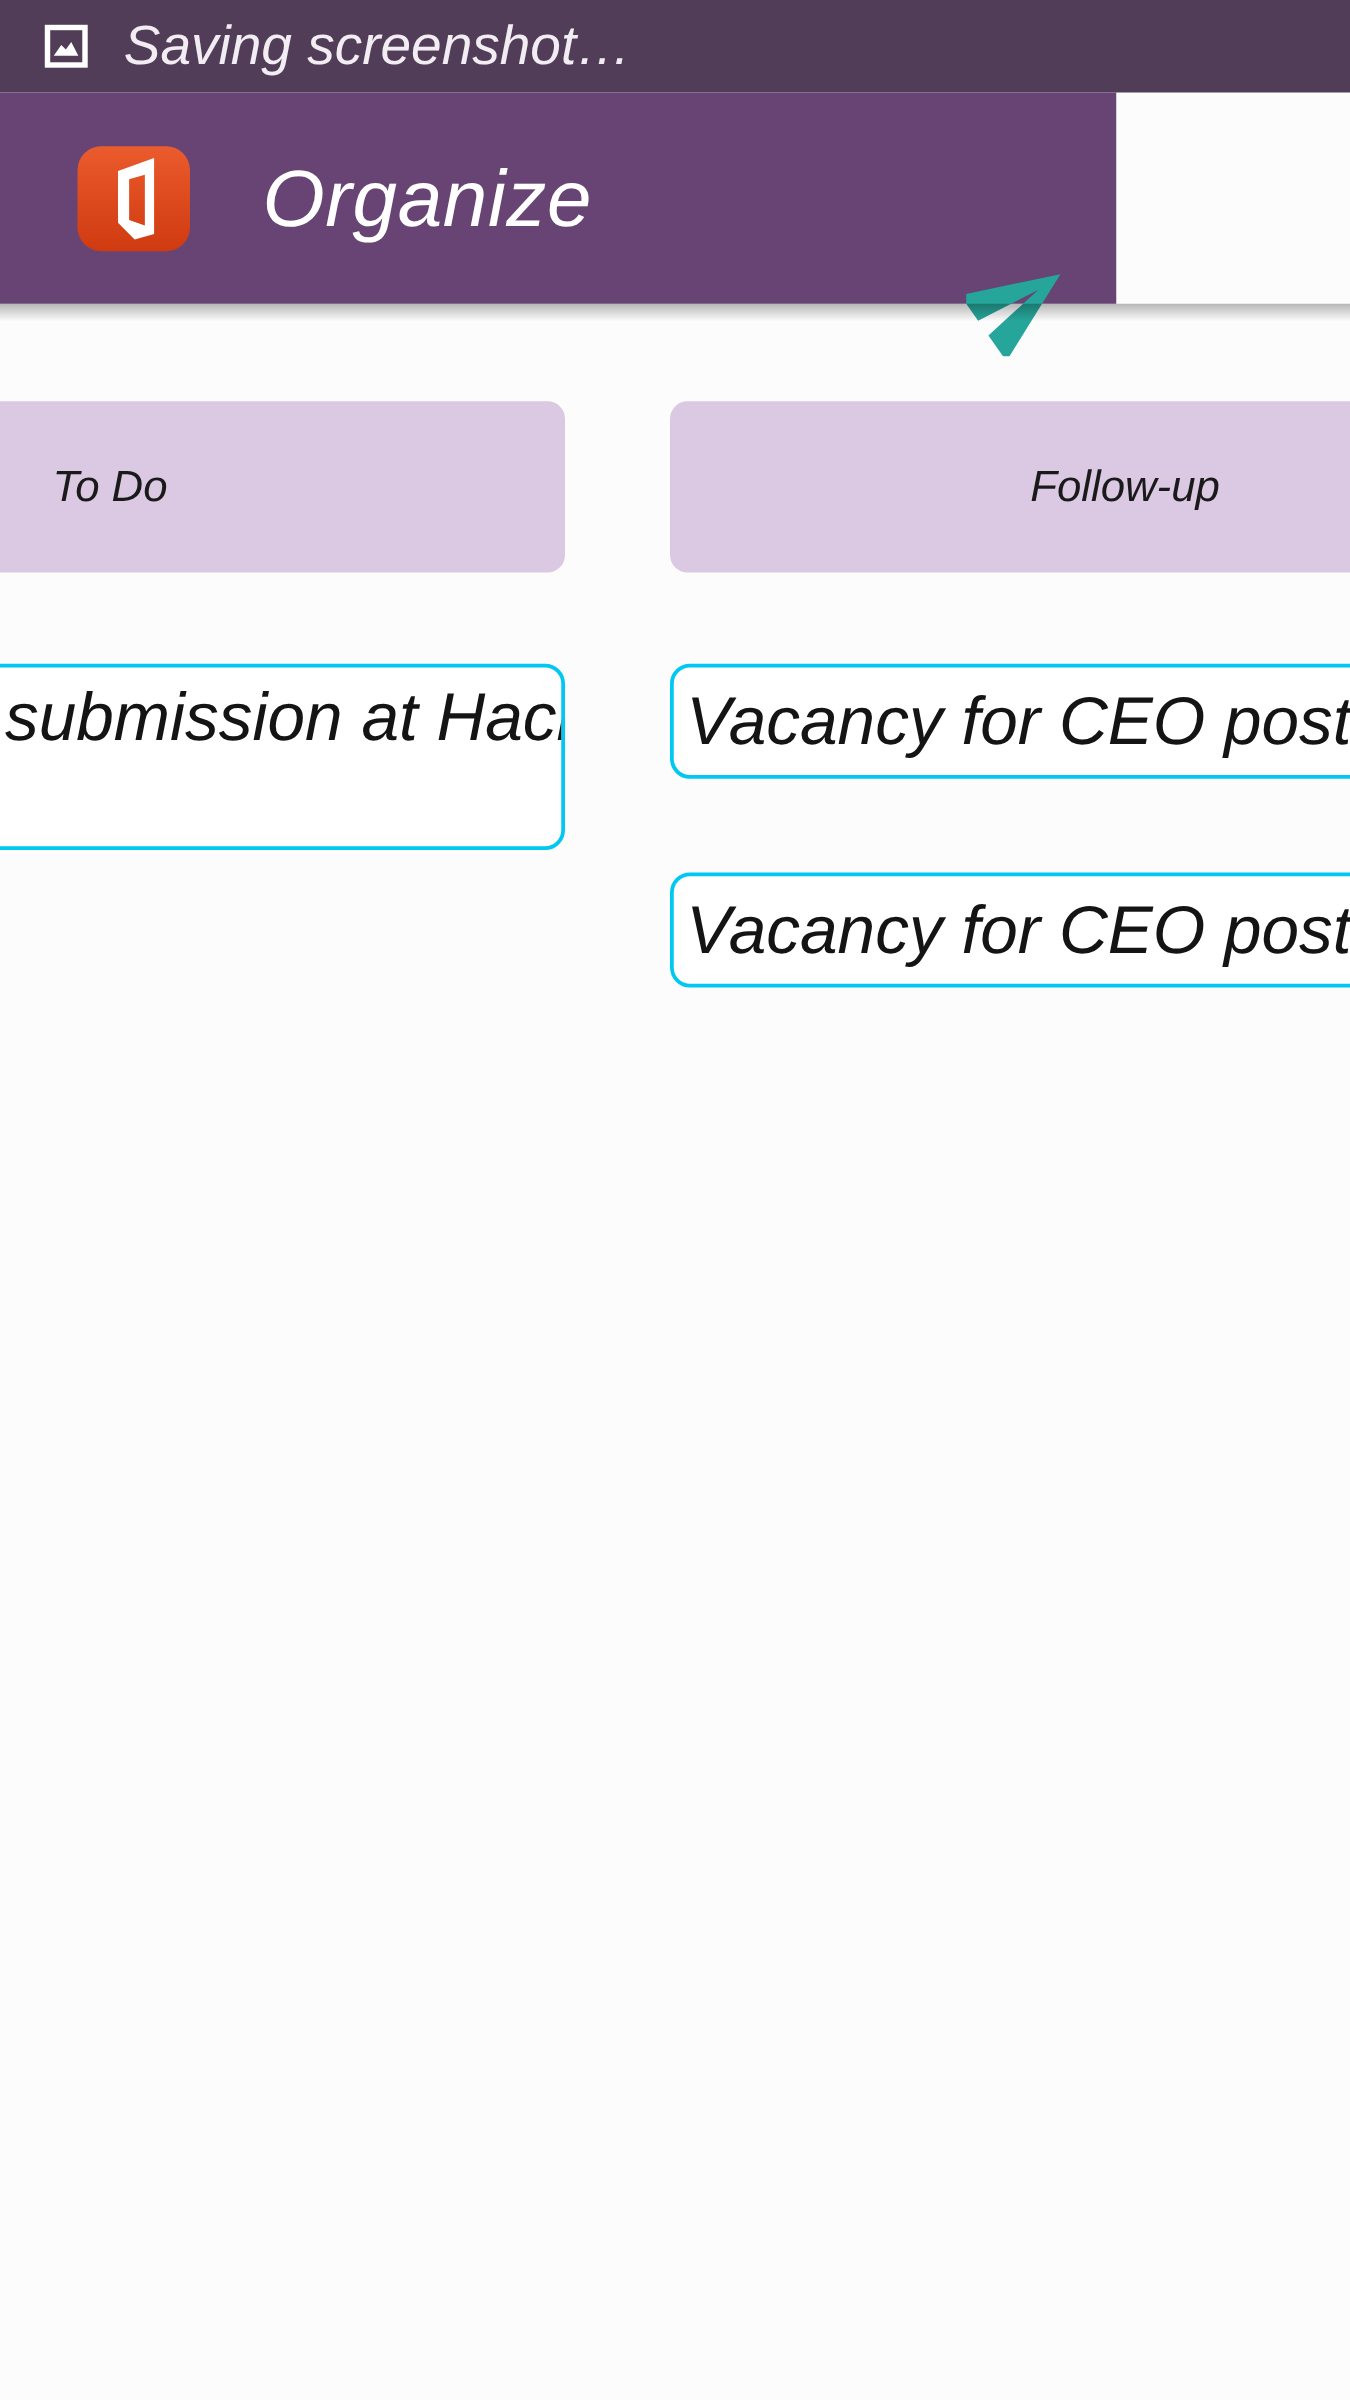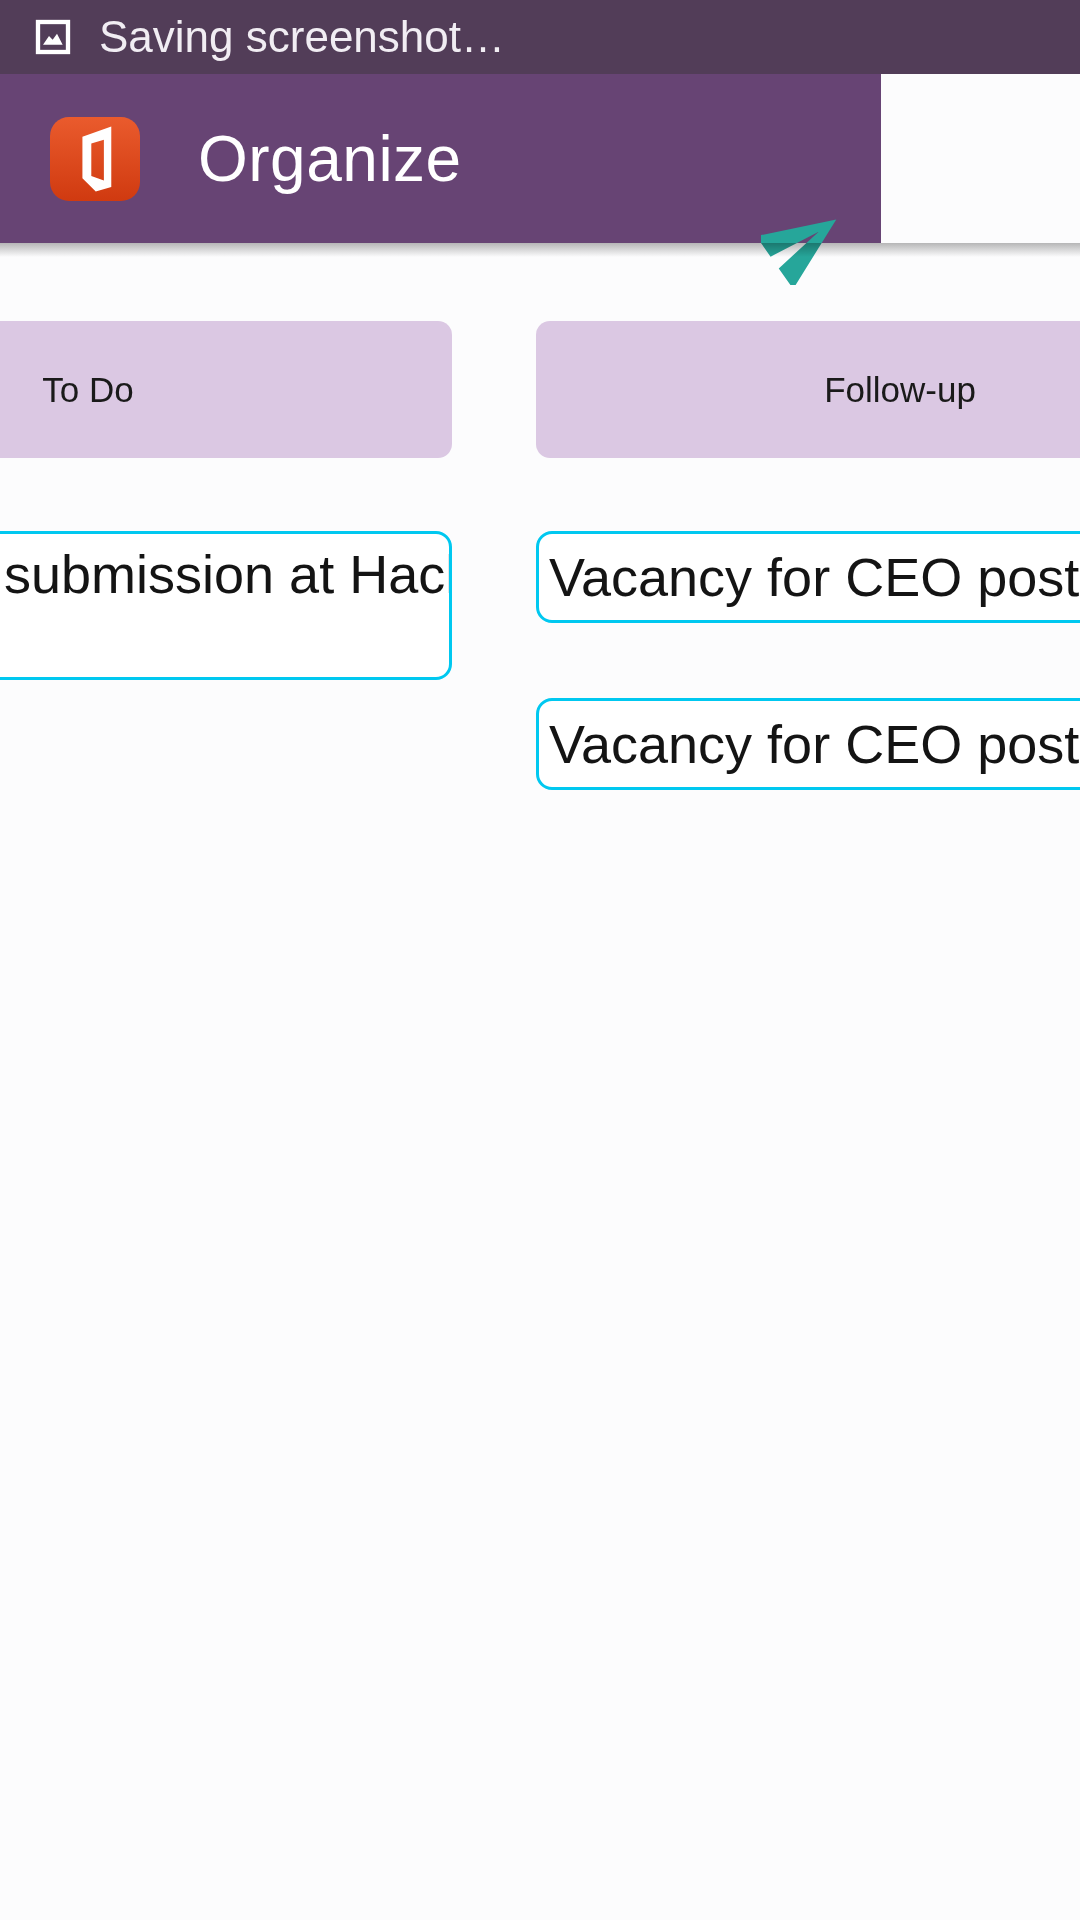--- a/index.html
+++ b/index.html
@@ -1,25 +1,25 @@
 <!DOCTYPE html>
 <html><head>
 <meta charset="utf-8">
 <style>
   html,body{margin:0;padding:0;}
   body{font-family:"Liberation Sans","DejaVu Sans",sans-serif;background:#888;}
-  .screen{position:relative;width:1080px;height:1920px;background:#fcfcfd;overflow:hidden;margin:0 auto;}
+  .screen{position:relative;width:1080px;height:1920px;background:#fcfcfd;overflow:hidden;margin:0 auto;font-style:italic;}
 
   
   .status-bar{position:absolute;left:0;top:0;width:1080px;height:74px;background:#523d58;display:flex;align-items:center;}
   .status-icon{width:40px;height:40px;margin-left:33px;flex:0 0 auto;}
   .status-text{margin-left:26px;color:#f1edf3;font-size:44px;line-height:74px;white-space:nowrap;}
 
   
-  .app-bar{position:absolute;left:0;top:74px;width:881px;height:169px;background:#674474;display:flex;align-items:center;}
+  .app-bar{position:absolute;left:0;top:74px;width:881px;height:169px;background:#674474;display:flex;align-items:center;padding-left:12px;}
   .app-bar-shadow{position:absolute;left:0;top:243px;width:1080px;height:14px;background:linear-gradient(to bottom,rgba(0,0,0,0.28),rgba(0,0,0,0));pointer-events:none;}
   .office-icon{width:90px;height:84px;margin-left:50px;border-radius:19px;background:linear-gradient(to bottom,#ea5b2d,#d03a10);display:flex;align-items:center;justify-content:center;flex:0 0 auto;}
   .office-icon svg{width:78px;height:74px;display:block;}
   .app-title{margin-left:58px;color:#ffffff;font-size:64px;font-weight:400;letter-spacing:0.5px;}
   .send-btn{position:absolute;right:34px;top:125px;width:86px;height:86px;display:flex;align-items:center;justify-content:center;}
   .send-btn svg{width:86px;height:86px;display:block;}
 
   
   .board{position:absolute;left:0;top:257px;width:1080px;height:1663px;}
   .column{position:absolute;width:728px;}

